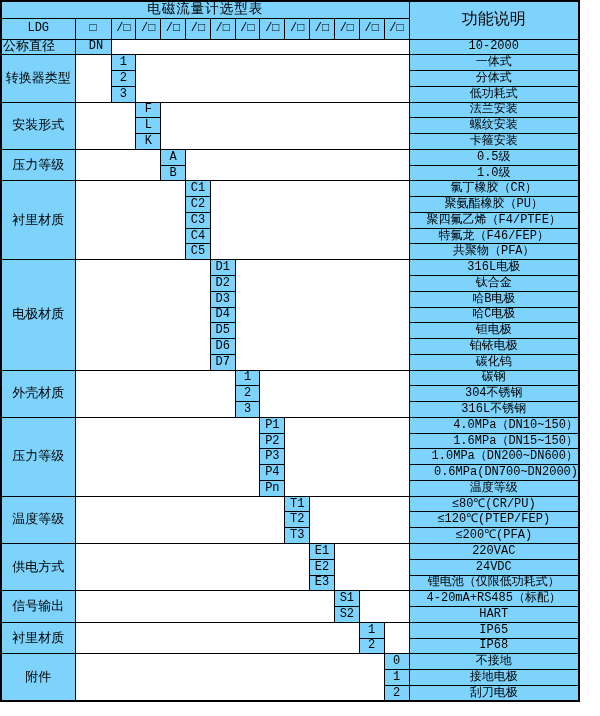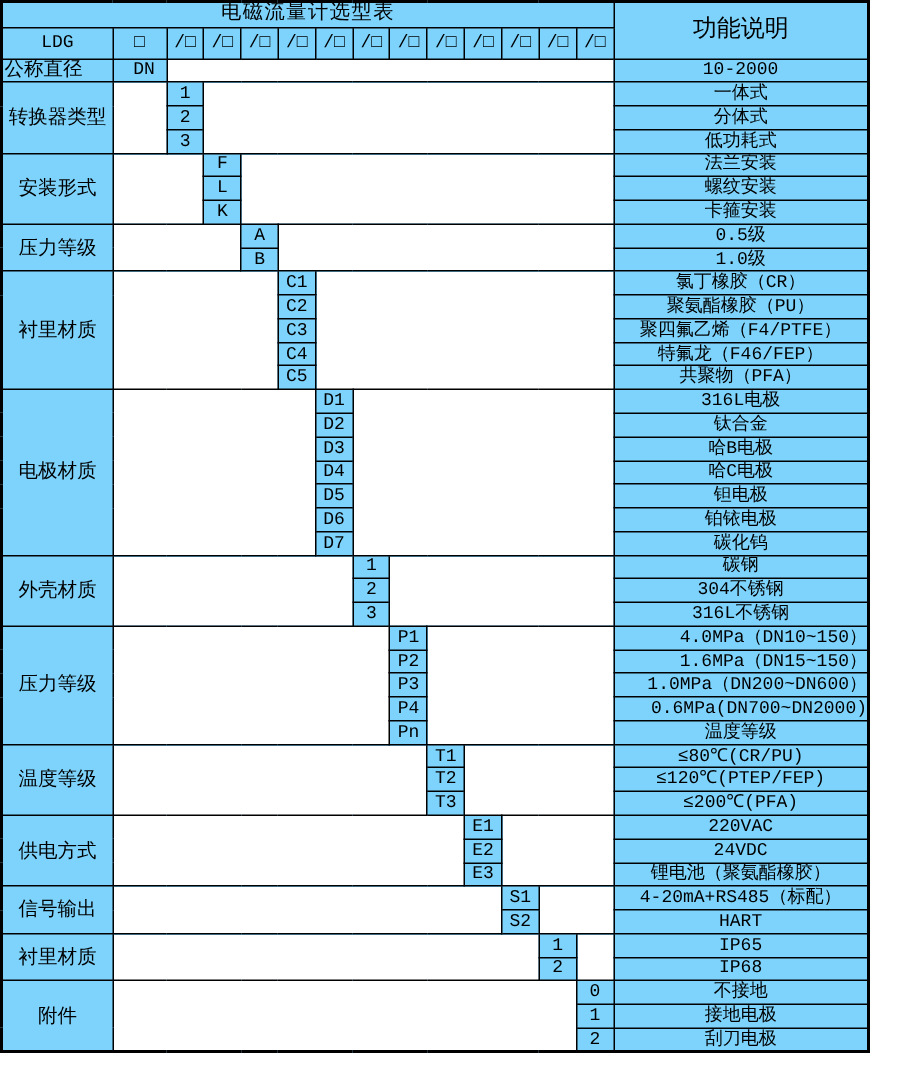--- a/index.html
+++ b/index.html
@@ -240,21 +240,21 @@
           <td class="code">E1</td>
           <td class="empty" rowspan="3" colspan="3"></td>
           <td class="fn">220VAC</td>
         </tr>
         <tr class="r-data">
           <td class="code">E2</td>
           <td class="fn">24VDC</td>
         </tr>
         <tr class="r-data">
           <td class="code">E3</td>
-          <td class="fn">锂电池（聚氨酯橡胶）</td>
+          <td class="fn">锂电池（仅限低功耗式）</td>
         </tr>
         <tr class="r-data">
           <td class="cat" rowspan="2">信号输出</td>
           <td class="empty" rowspan="2" colspan="10"></td>
           <td class="code">S1</td>
           <td class="empty" rowspan="2" colspan="2"></td>
           <td class="fn">4-20mA+RS485（标配）</td>
         </tr>
         <tr class="r-data">
           <td class="code">S2</td>

